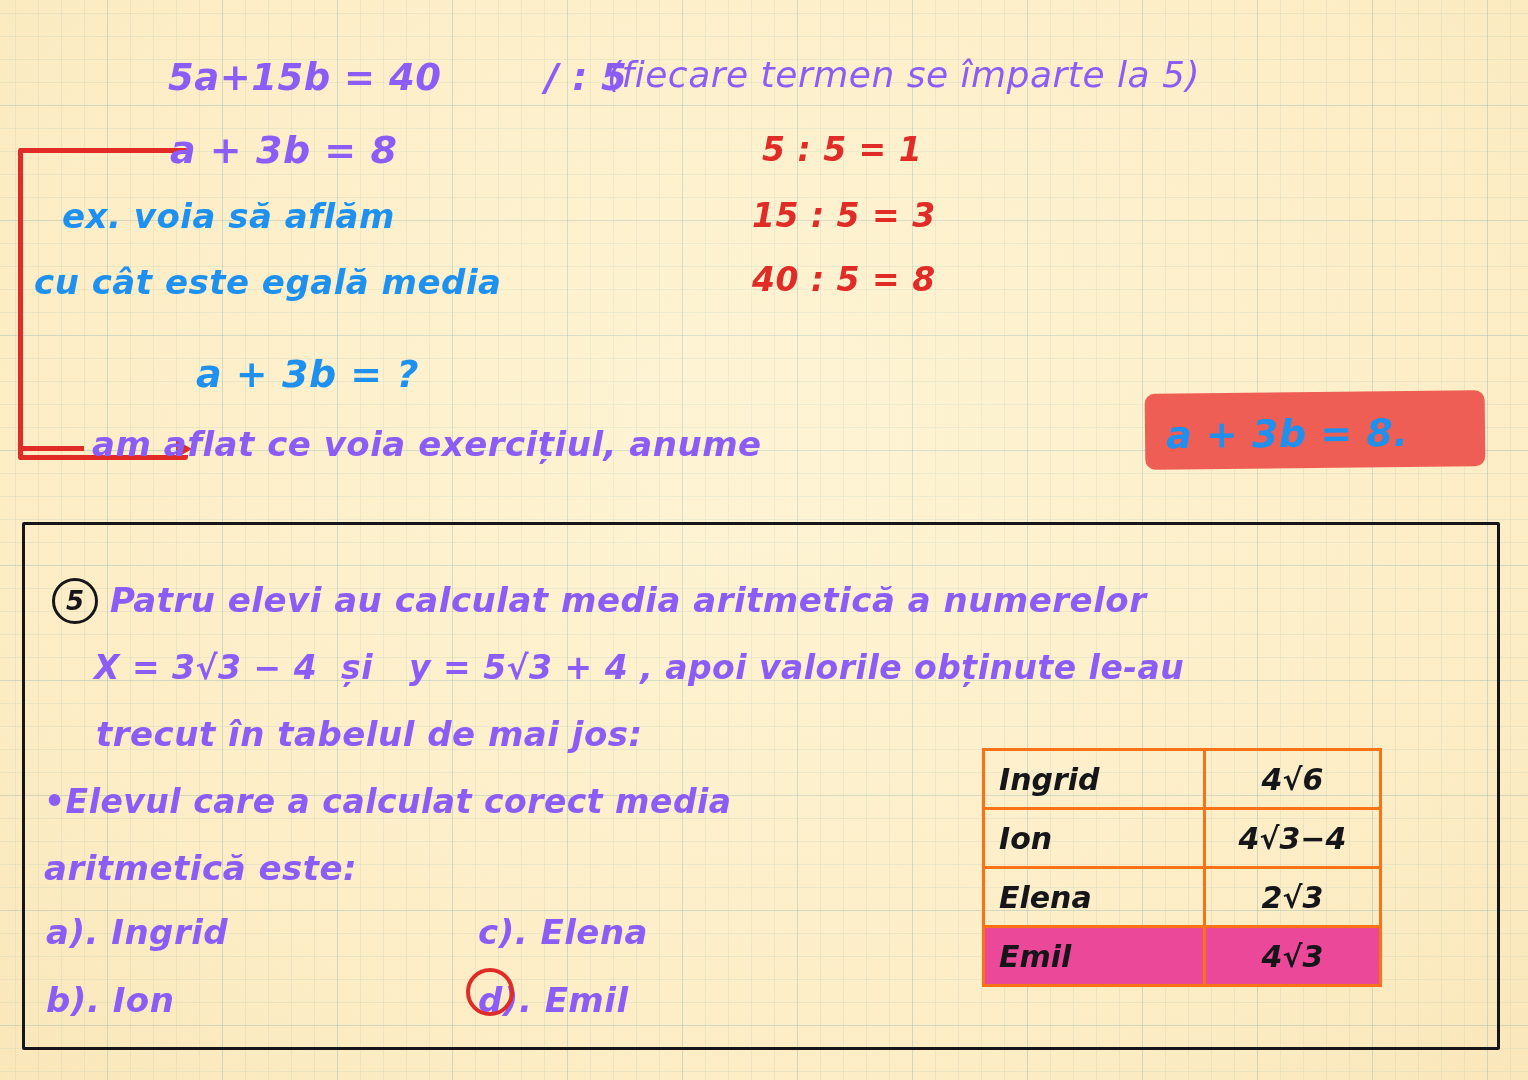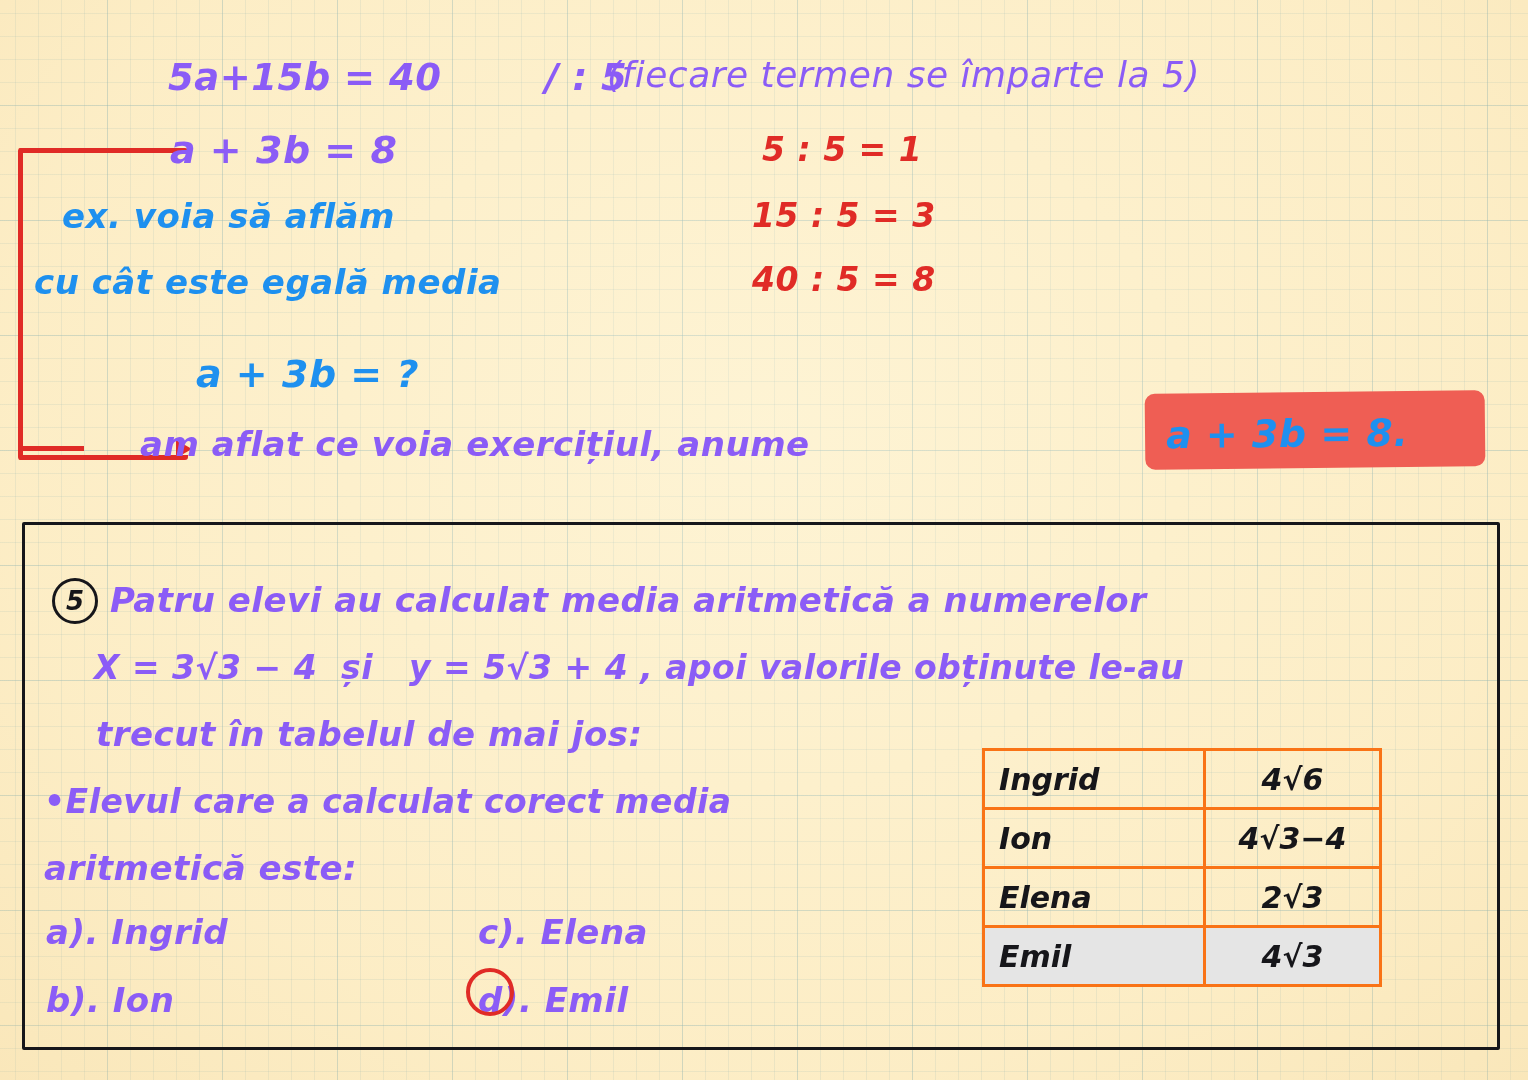--- a/index.html
+++ b/index.html
@@ -75,21 +75,21 @@
     left: 170px; top: 128px;
     font-size: 38px; font-weight: 700;
   }
   #div1 { left: 762px; top: 130px; font-size: 33px; font-weight: 700; }
   #div2 { left: 752px; top: 196px; font-size: 33px; font-weight: 700; }
   #div3 { left: 752px; top: 260px; font-size: 33px; font-weight: 700; }
 
   #note1 { left: 62px; top: 196px; font-size: 34px; font-weight: 600; }
   #note2 { left: 34px; top: 262px; font-size: 34px; font-weight: 600; }
   #note3 { left: 196px; top: 352px; font-size: 38px; font-weight: 700; text-align: right; }
-  #concl { left: 92px; top: 424px; font-size: 34px; font-weight: 600; margin-left: 48px; }
+  #concl { left: 92px; top: 424px; font-size: 34px; font-weight: 600; }
 
   
   .bracket {
     position: absolute;
     left: 18px; top: 148px;
     width: 170px; height: 312px;
     border-left: 5px solid #e02b26;
     border-top: 5px solid #e02b26;
     border-bottom: 5px solid #e02b26;
     border-right: none;
@@ -182,21 +182,21 @@
     height: 56px;
     font-family: "DejaVu Sans", sans-serif;
     font-style: italic;
     font-weight: 600;
     font-size: 30px;
     color: #16161a;
     padding: 0 14px;
   }
   .answer-table td.name { width: 190px; text-align: left; }
   .answer-table td.val  { text-align: center; }
-  .answer-table tr.marked td { background: #e5e5e5; }
+  .answer-table tr.marked td { background: #ec4899; }
 </style>
 </head>
 <body>
 
 <div class="paper"></div>
 <div class="paper-tint"></div>
 
 <div class="bracket"></div>
 <div class="bracket-arrow-line"></div>
 <div class="bracket-arrow"></div>

